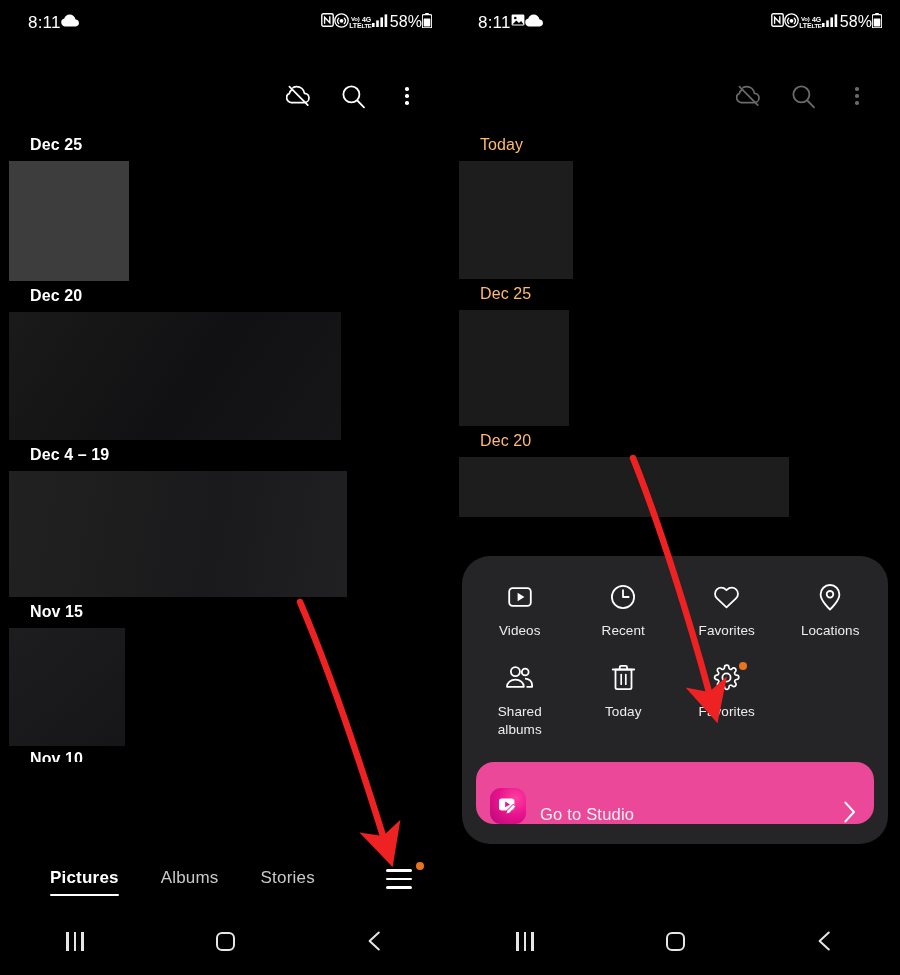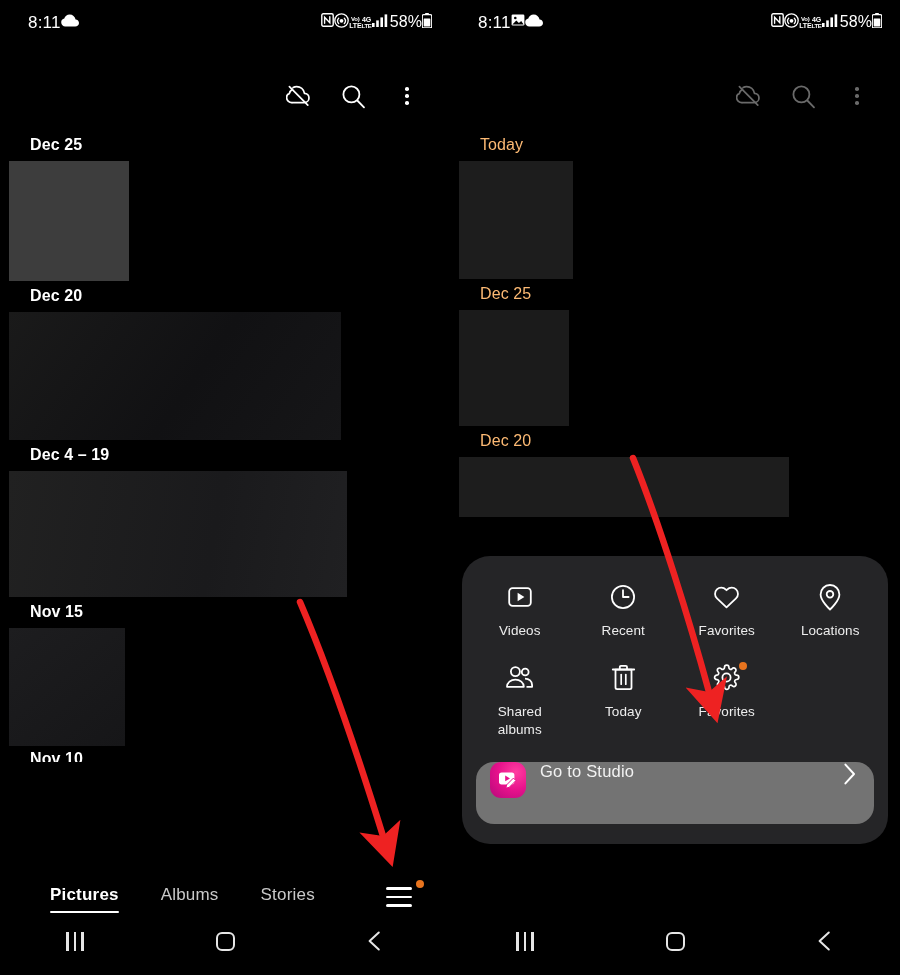--- a/index.html
+++ b/index.html
@@ -122,21 +122,21 @@
   #phone-right .tile { background: #171717; }
 
   #phone-left .toolbar { color: #ffffff; }
 
   
   .tabbar {
     position: absolute;
     left: 0; right: 0; bottom: 68px;
     height: 56px;
     display: flex;
-    align-items: flex-end;
+    align-items: center;
     padding-left: 50px;
     gap: 42px;
   }
   .tab {
     font-size: 17px;
     color: #c9c9c9;
     letter-spacing: 0.2px;
     position: relative;
     cursor: pointer;
     padding-bottom: 2px;
@@ -234,24 +234,24 @@
     font-size: 13.5px;
     color: #ededed;
     text-align: center;
     line-height: 1.38;
     letter-spacing: 0.1px;
   }
 
   .studio-row {
     margin: 22px 8px 4px;
     height: 62px;
-    background: #737373;
+    background: #ec4899;
     border-radius: 18px;
     display: flex;
-    align-items: flex-start;
+    align-items: flex-end;
     padding: 0 16px 0 14px;
     cursor: pointer;
   }
   .studio-icon {
     width: 36px; height: 36px;
     border-radius: 11px;
     background: radial-gradient(circle at 72% 28%, #ff3ea0 0%, #e8128c 48%, #b5097a 100%);
     display: flex; align-items: center; justify-content: center;
     flex: none;
   }

